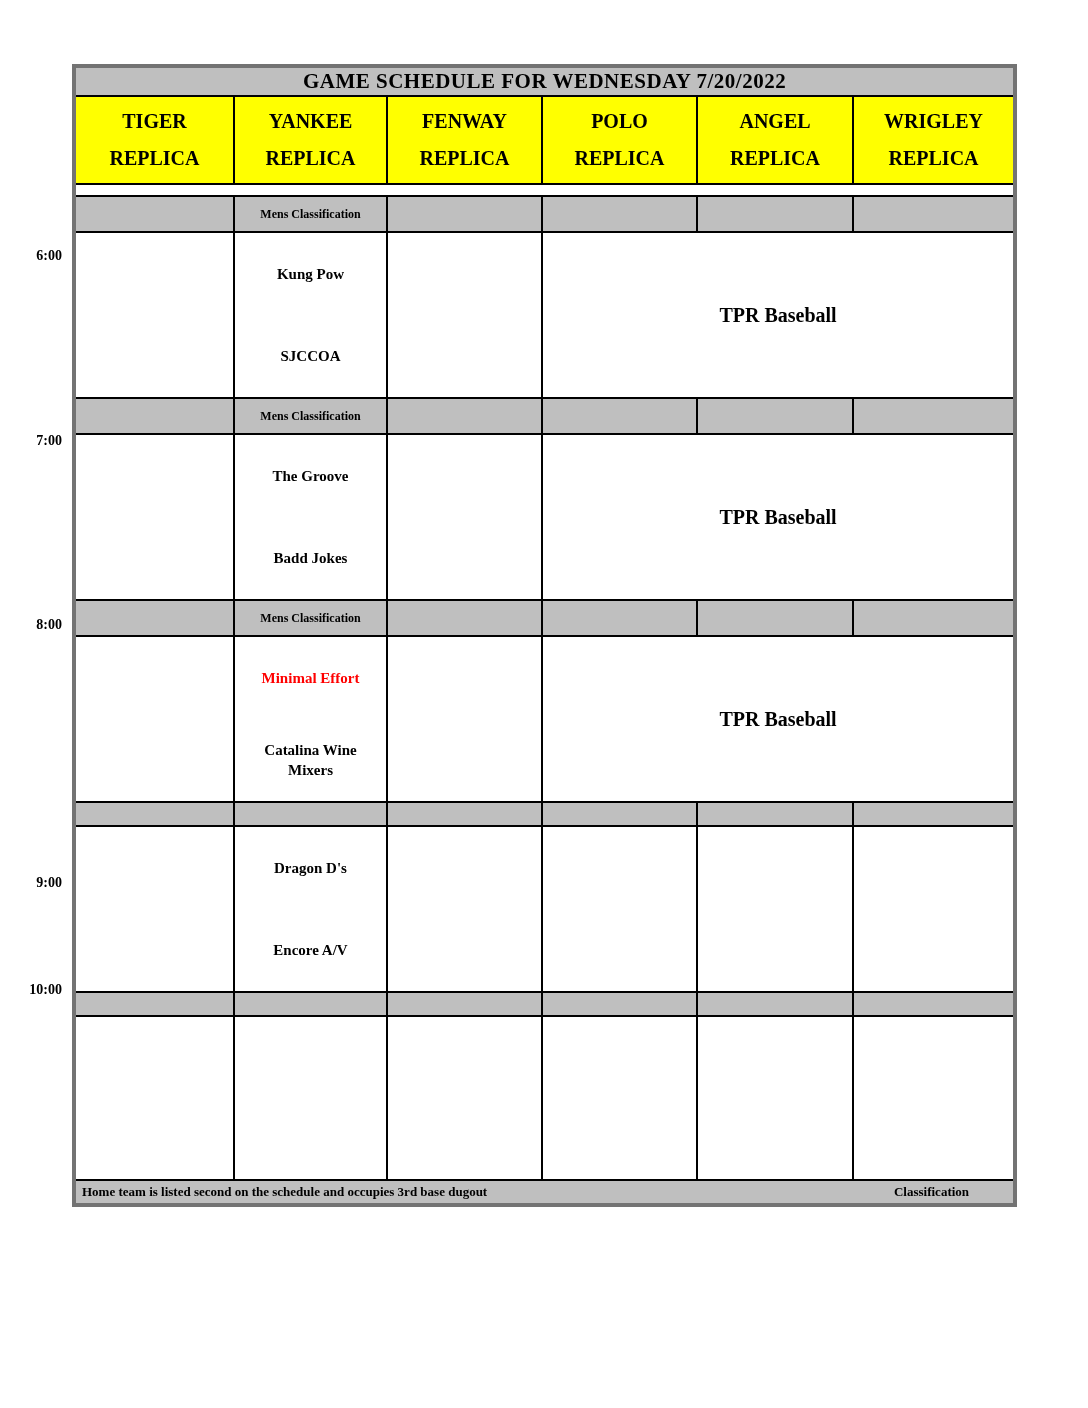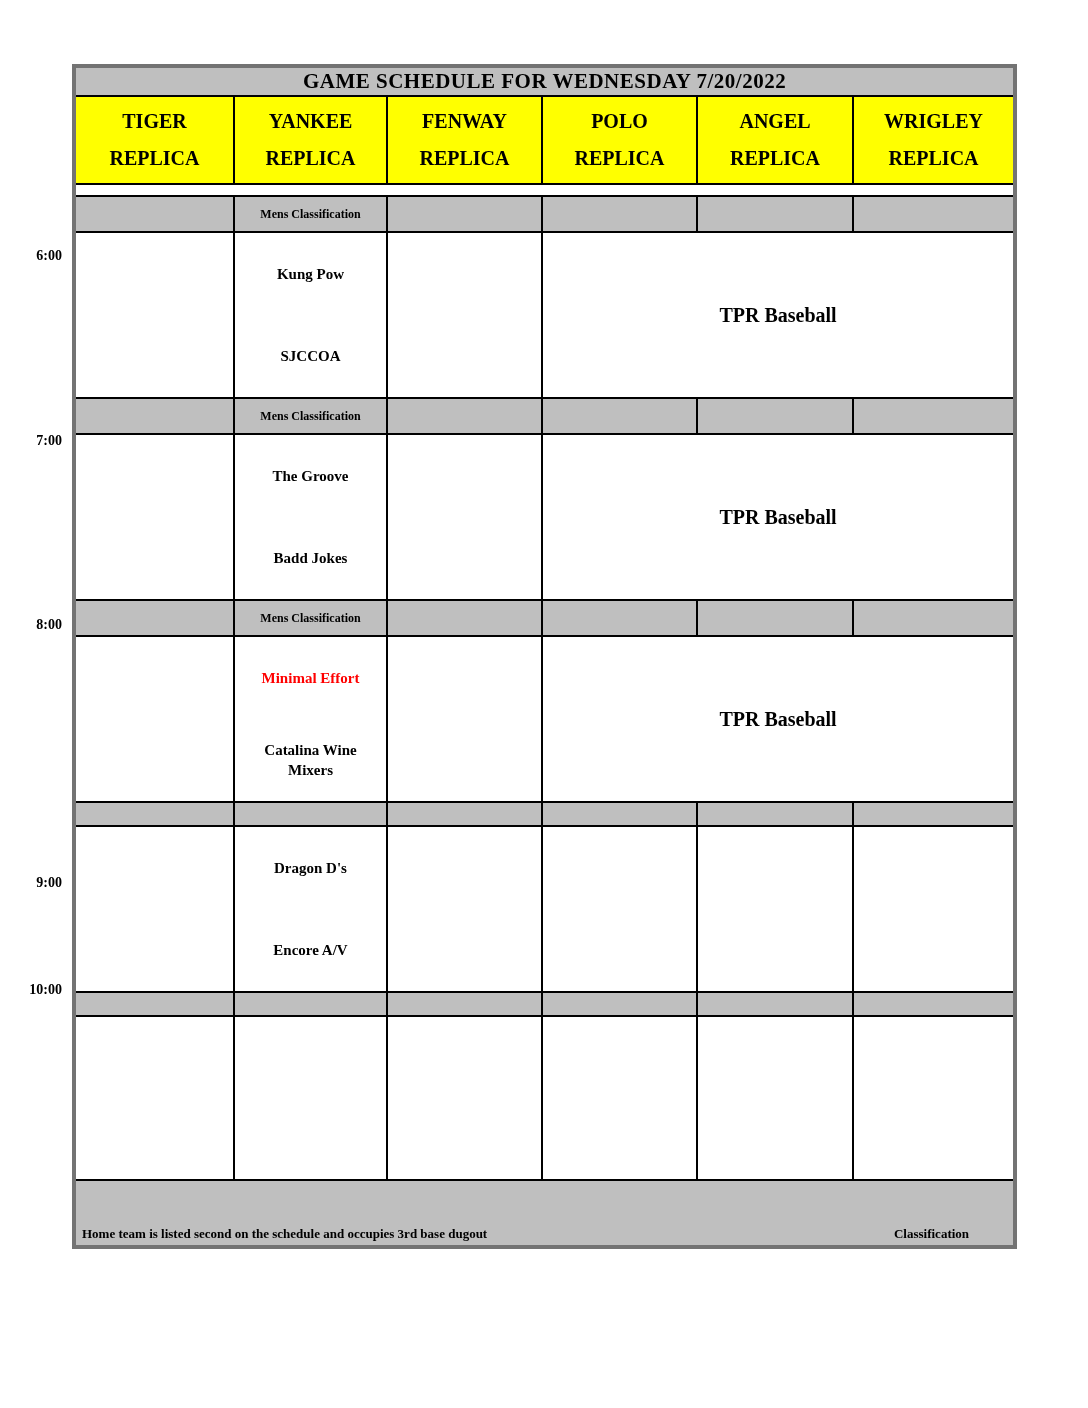--- a/index.html
+++ b/index.html
@@ -101,21 +101,20 @@
   }
   .footer-inner {
     display: flex;
     justify-content: space-between;
     align-items: center;
     height: 22px;
     font-weight: bold;
     font-size: 13px;
     padding-left: 6px;
     padding-right: 44px;
-    margin-top: 42px;
   }
 
   
   .time-label {
     position: absolute;
     left: 28px;
     width: 34px;
     text-align: right;
     font-weight: bold;
     font-size: 14px;

